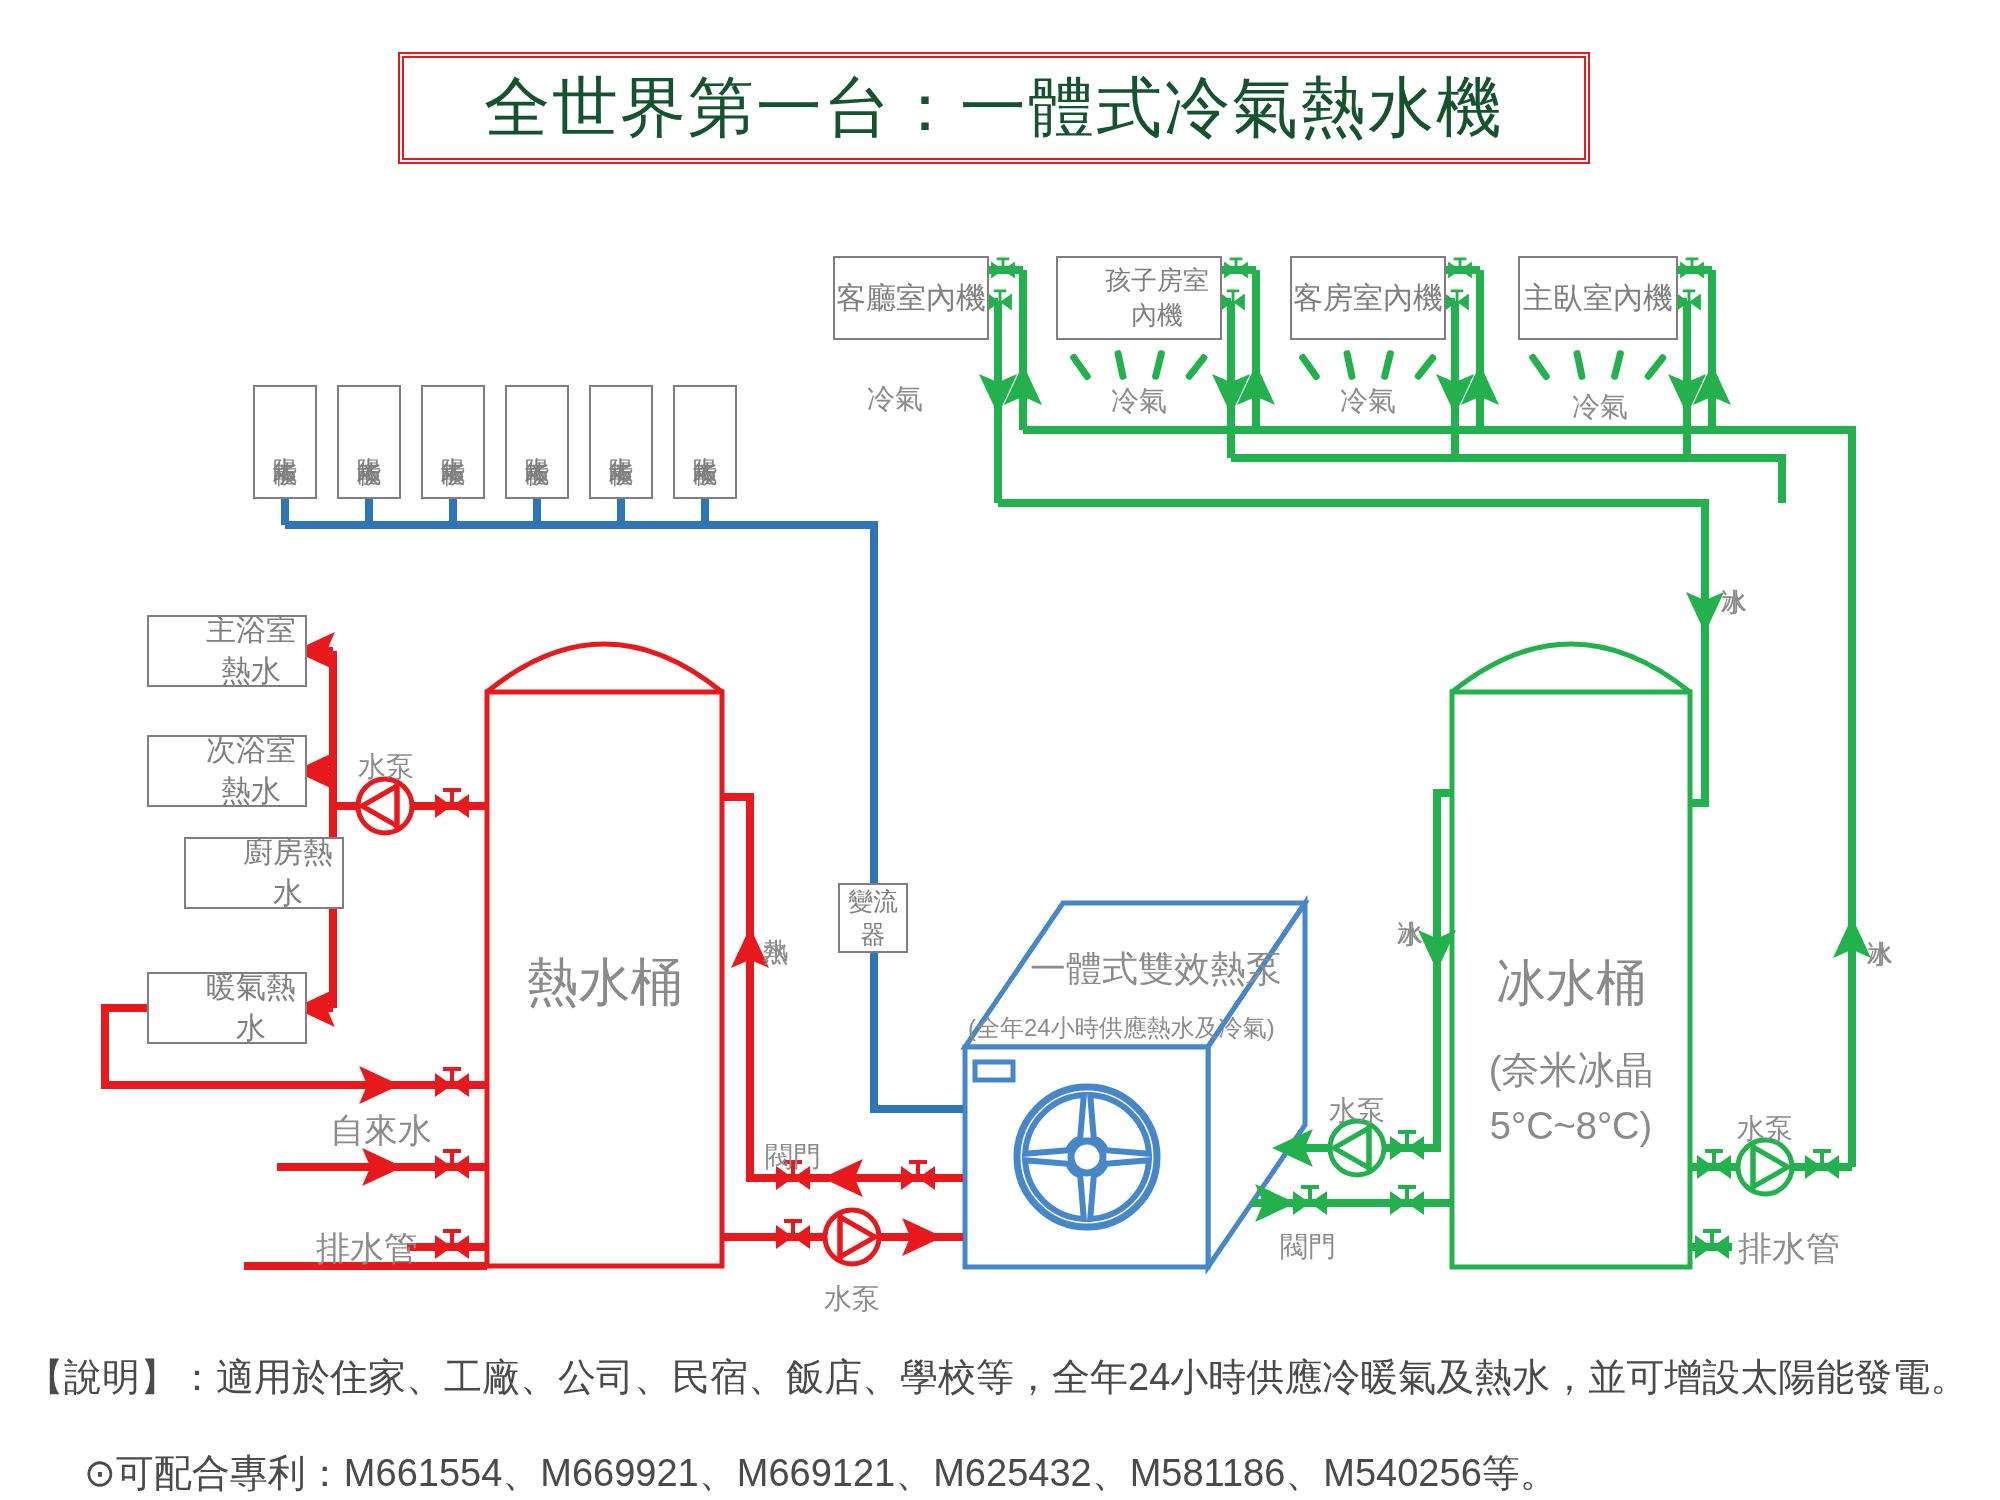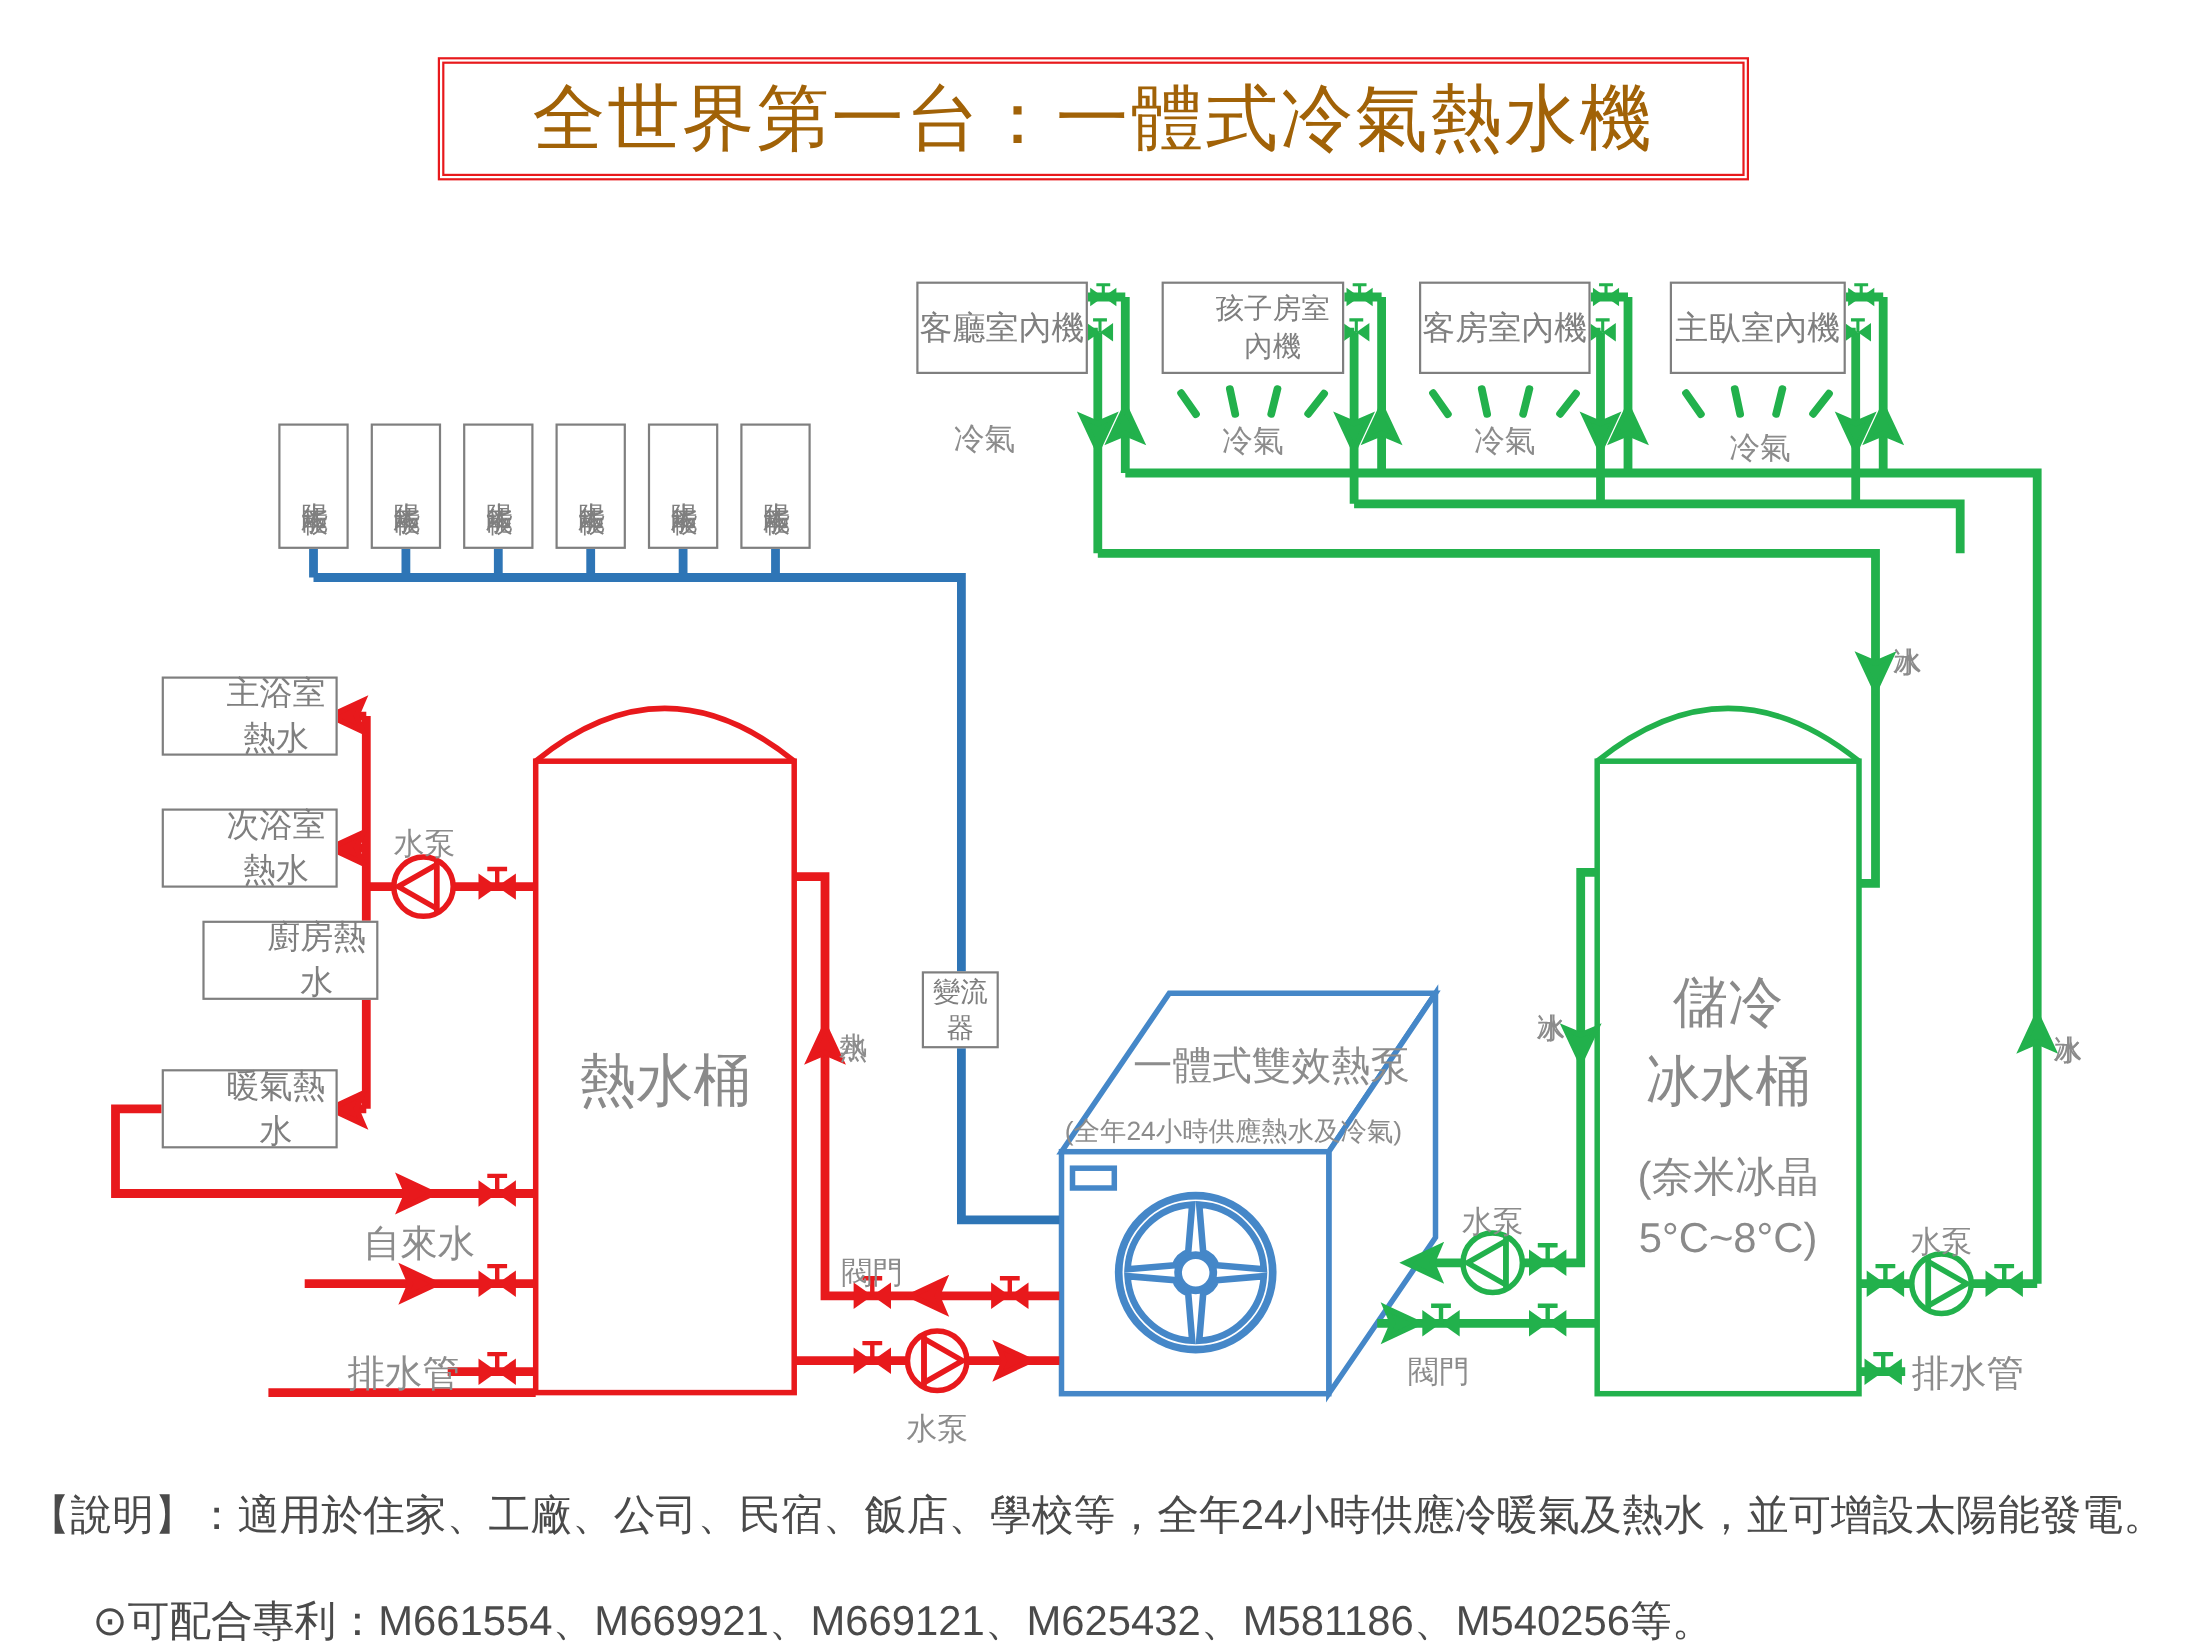--- a/index.html
+++ b/index.html
@@ -8,21 +8,21 @@
     font-family:"Liberation Sans","DejaVu Sans",sans-serif;
   }
   #pipes{position:absolute;left:0;top:0;}
   .abs{position:absolute;box-sizing:border-box;}
   .graybox{
     border:2px solid #7f7f7f;background:#ffffff;color:#7f7f7f;
     display:flex;align-items:center;justify-content:center;text-align:center;
   }
   .title-box{
     left:398px;top:52px;width:1192px;height:112px;
-    border:6px double #e8191c;color:#a16207;font-size:66px;letter-spacing:2px;
+    border:6px double #e8191c;color:#14532d;font-size:66px;letter-spacing:2px;
     display:flex;align-items:center;justify-content:center;white-space:nowrap;
   }
   .unit-box{top:256px;height:84px;font-size:30px;}
   .solar-box{top:385px;width:64px;height:114px;font-size:24px;}
   .vtext{writing-mode:vertical-rl;text-orientation:upright;letter-spacing:2px;}
   .outlet-box{left:147px;width:160px;height:72px;font-size:30px;padding-left:48px;}
   .glabel{color:#8c8c8c;white-space:nowrap;}
   .glabel-h{font-size:28px;}
   .glabel-big{font-size:34px;}
   .vlabel{color:#8c8c8c;font-size:26px;writing-mode:vertical-rl;text-orientation:upright;line-height:1.05;}
@@ -207,21 +207,20 @@
   <div class="abs graybox solar-box vtext" style="left:673px;">太陽能板</div>
 
   <div class="abs graybox" style="left:838px;top:883px;width:70px;height:70px;font-size:25px;">變流器</div>
 
   <div class="abs graybox outlet-box" style="top:615px;">主浴室熱水</div>
   <div class="abs graybox outlet-box" style="top:735px;">次浴室熱水</div>
   <div class="abs graybox outlet-box" style="top:837px;margin-left:37px;">廚房熱水</div>
   <div class="abs graybox outlet-box" style="top:972px;">暖氣熱水</div>
 
   <div class="abs tanklabel" style="left:487px;top:948px;width:235px;font-size:52px;">熱水桶</div>
-  <div class="abs tanklabel" style="left:1452px;top:878px;width:238px;font-size:50px;">儲冷</div>
   <div class="abs tanklabel" style="left:1452px;top:950px;width:238px;font-size:50px;">冰水桶</div>
   <div class="abs tanklabel" style="left:1452px;top:1045px;width:238px;font-size:38px;">(奈米冰晶</div>
   <div class="abs tanklabel" style="left:1452px;top:1105px;width:238px;font-size:38px;">5°C~8°C)</div>
 
   <div class="abs glabel" style="left:1030px;top:945px;font-size:36px;">一體式雙效熱泵</div>
   <div class="abs glabel" style="left:968px;top:1012px;font-size:24px;">(全年24小時供應熱水及冷氣)</div>
 
   <div class="abs glabel glabel-h" style="left:358px;top:748px;">水泵</div>
   <div class="abs glabel glabel-h" style="left:824px;top:1280px;">水泵</div>
   <div class="abs glabel glabel-h" style="left:1329px;top:1092px;">水泵</div>

